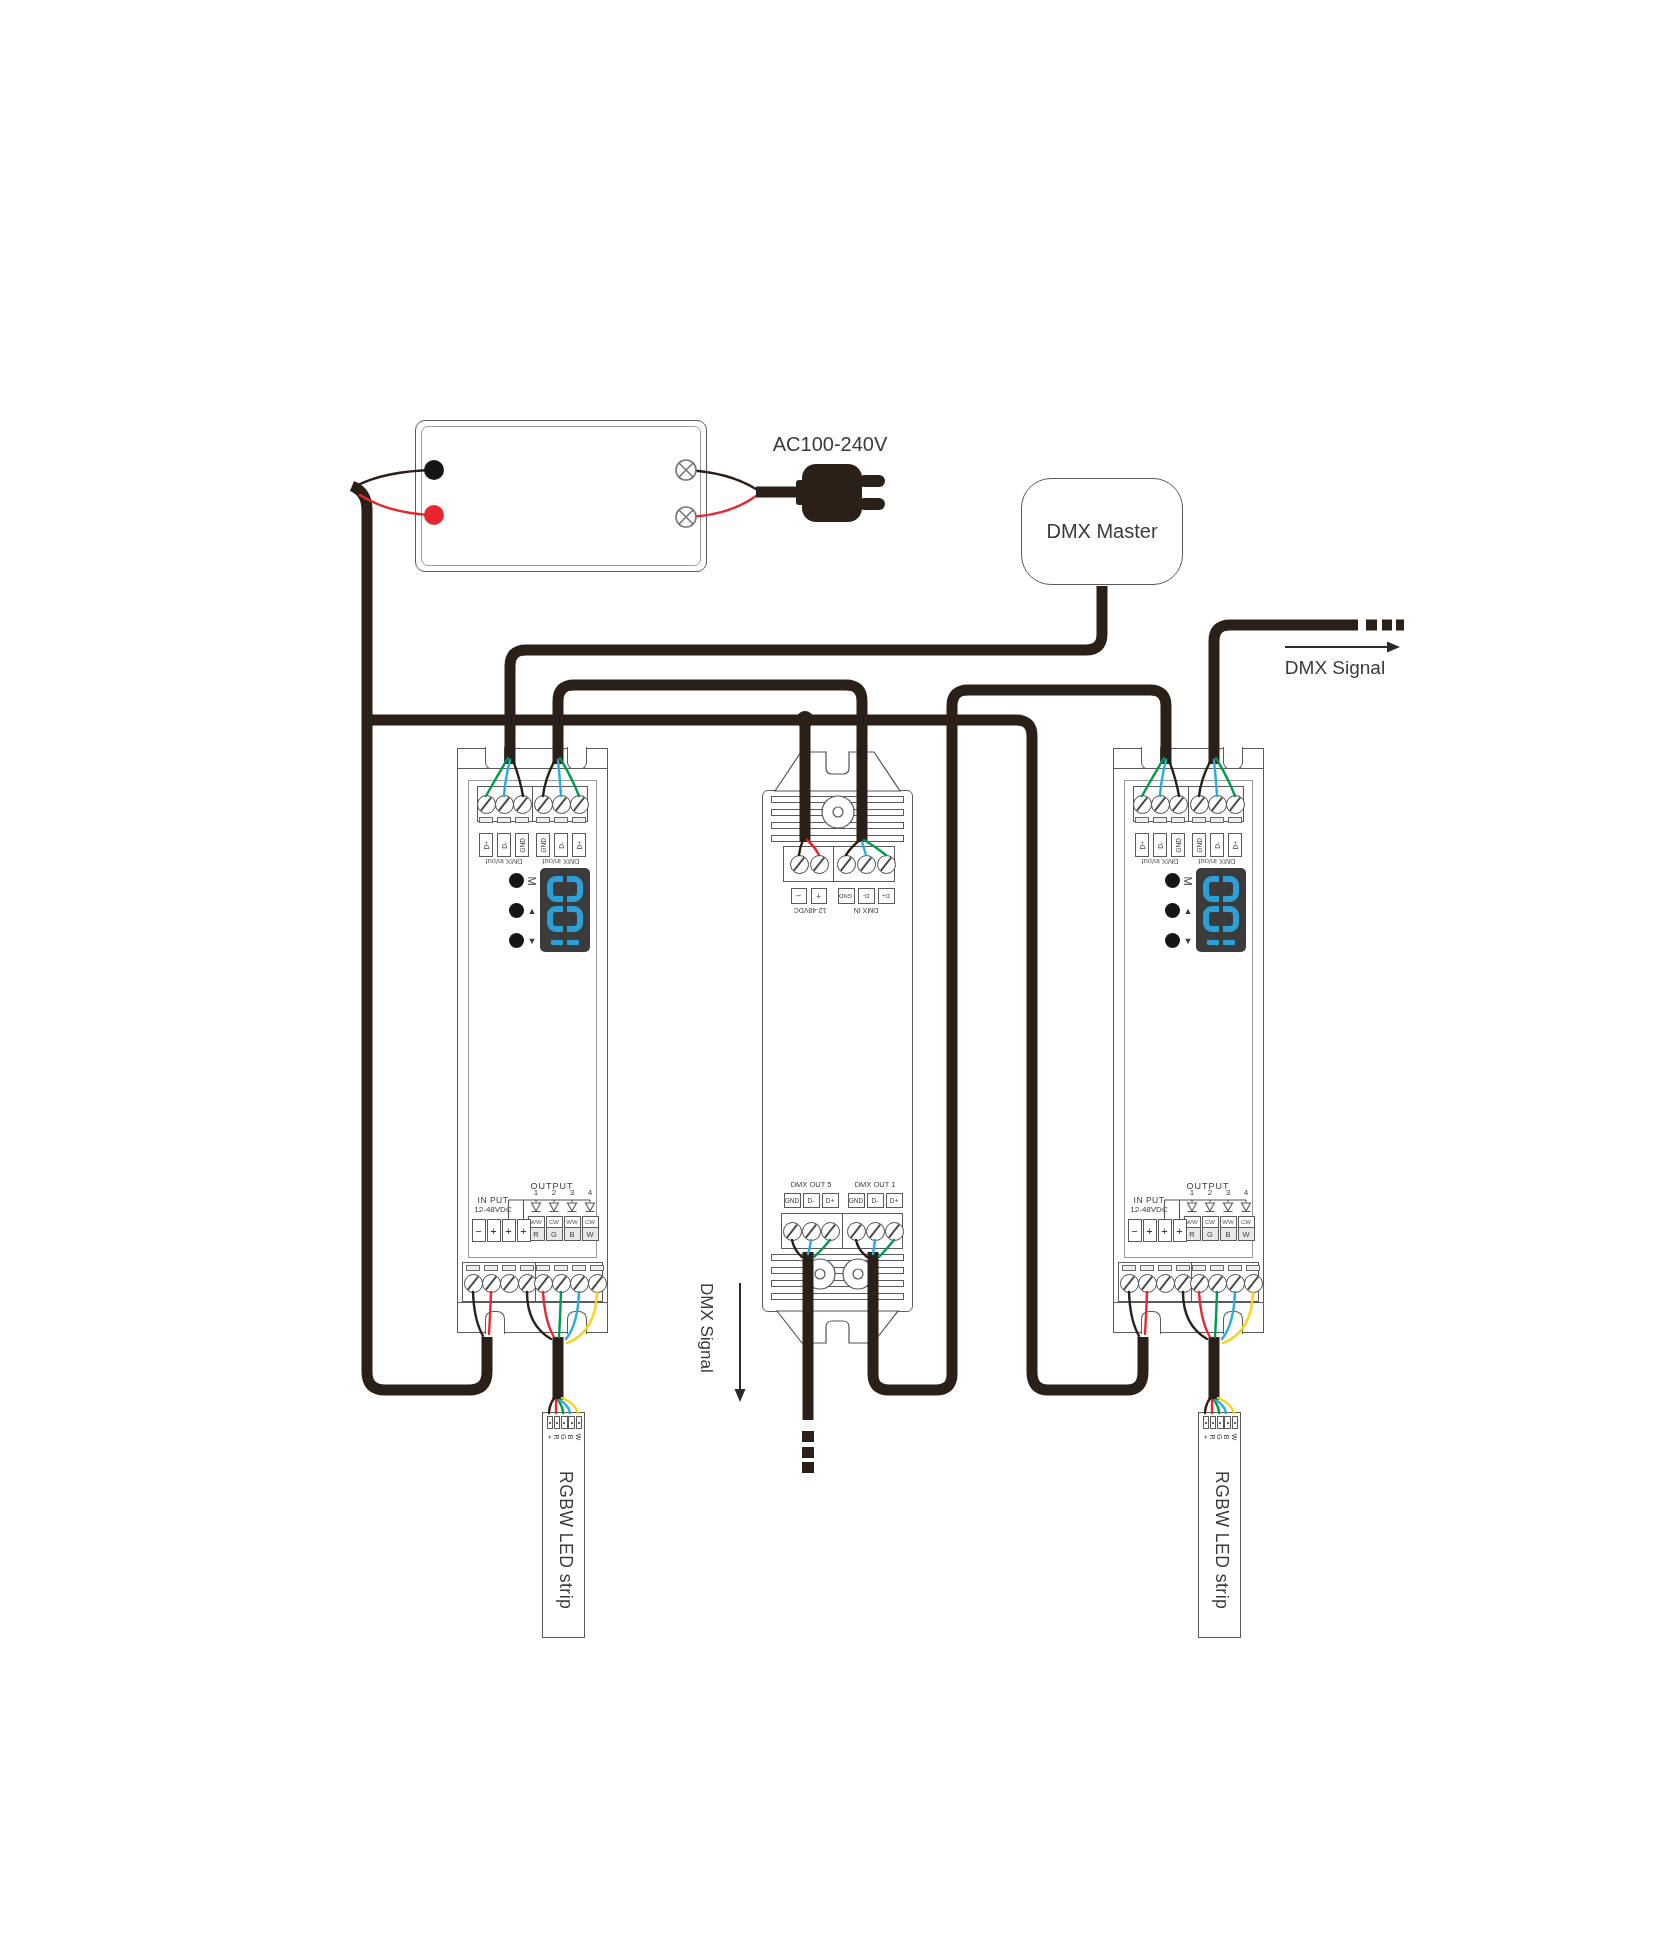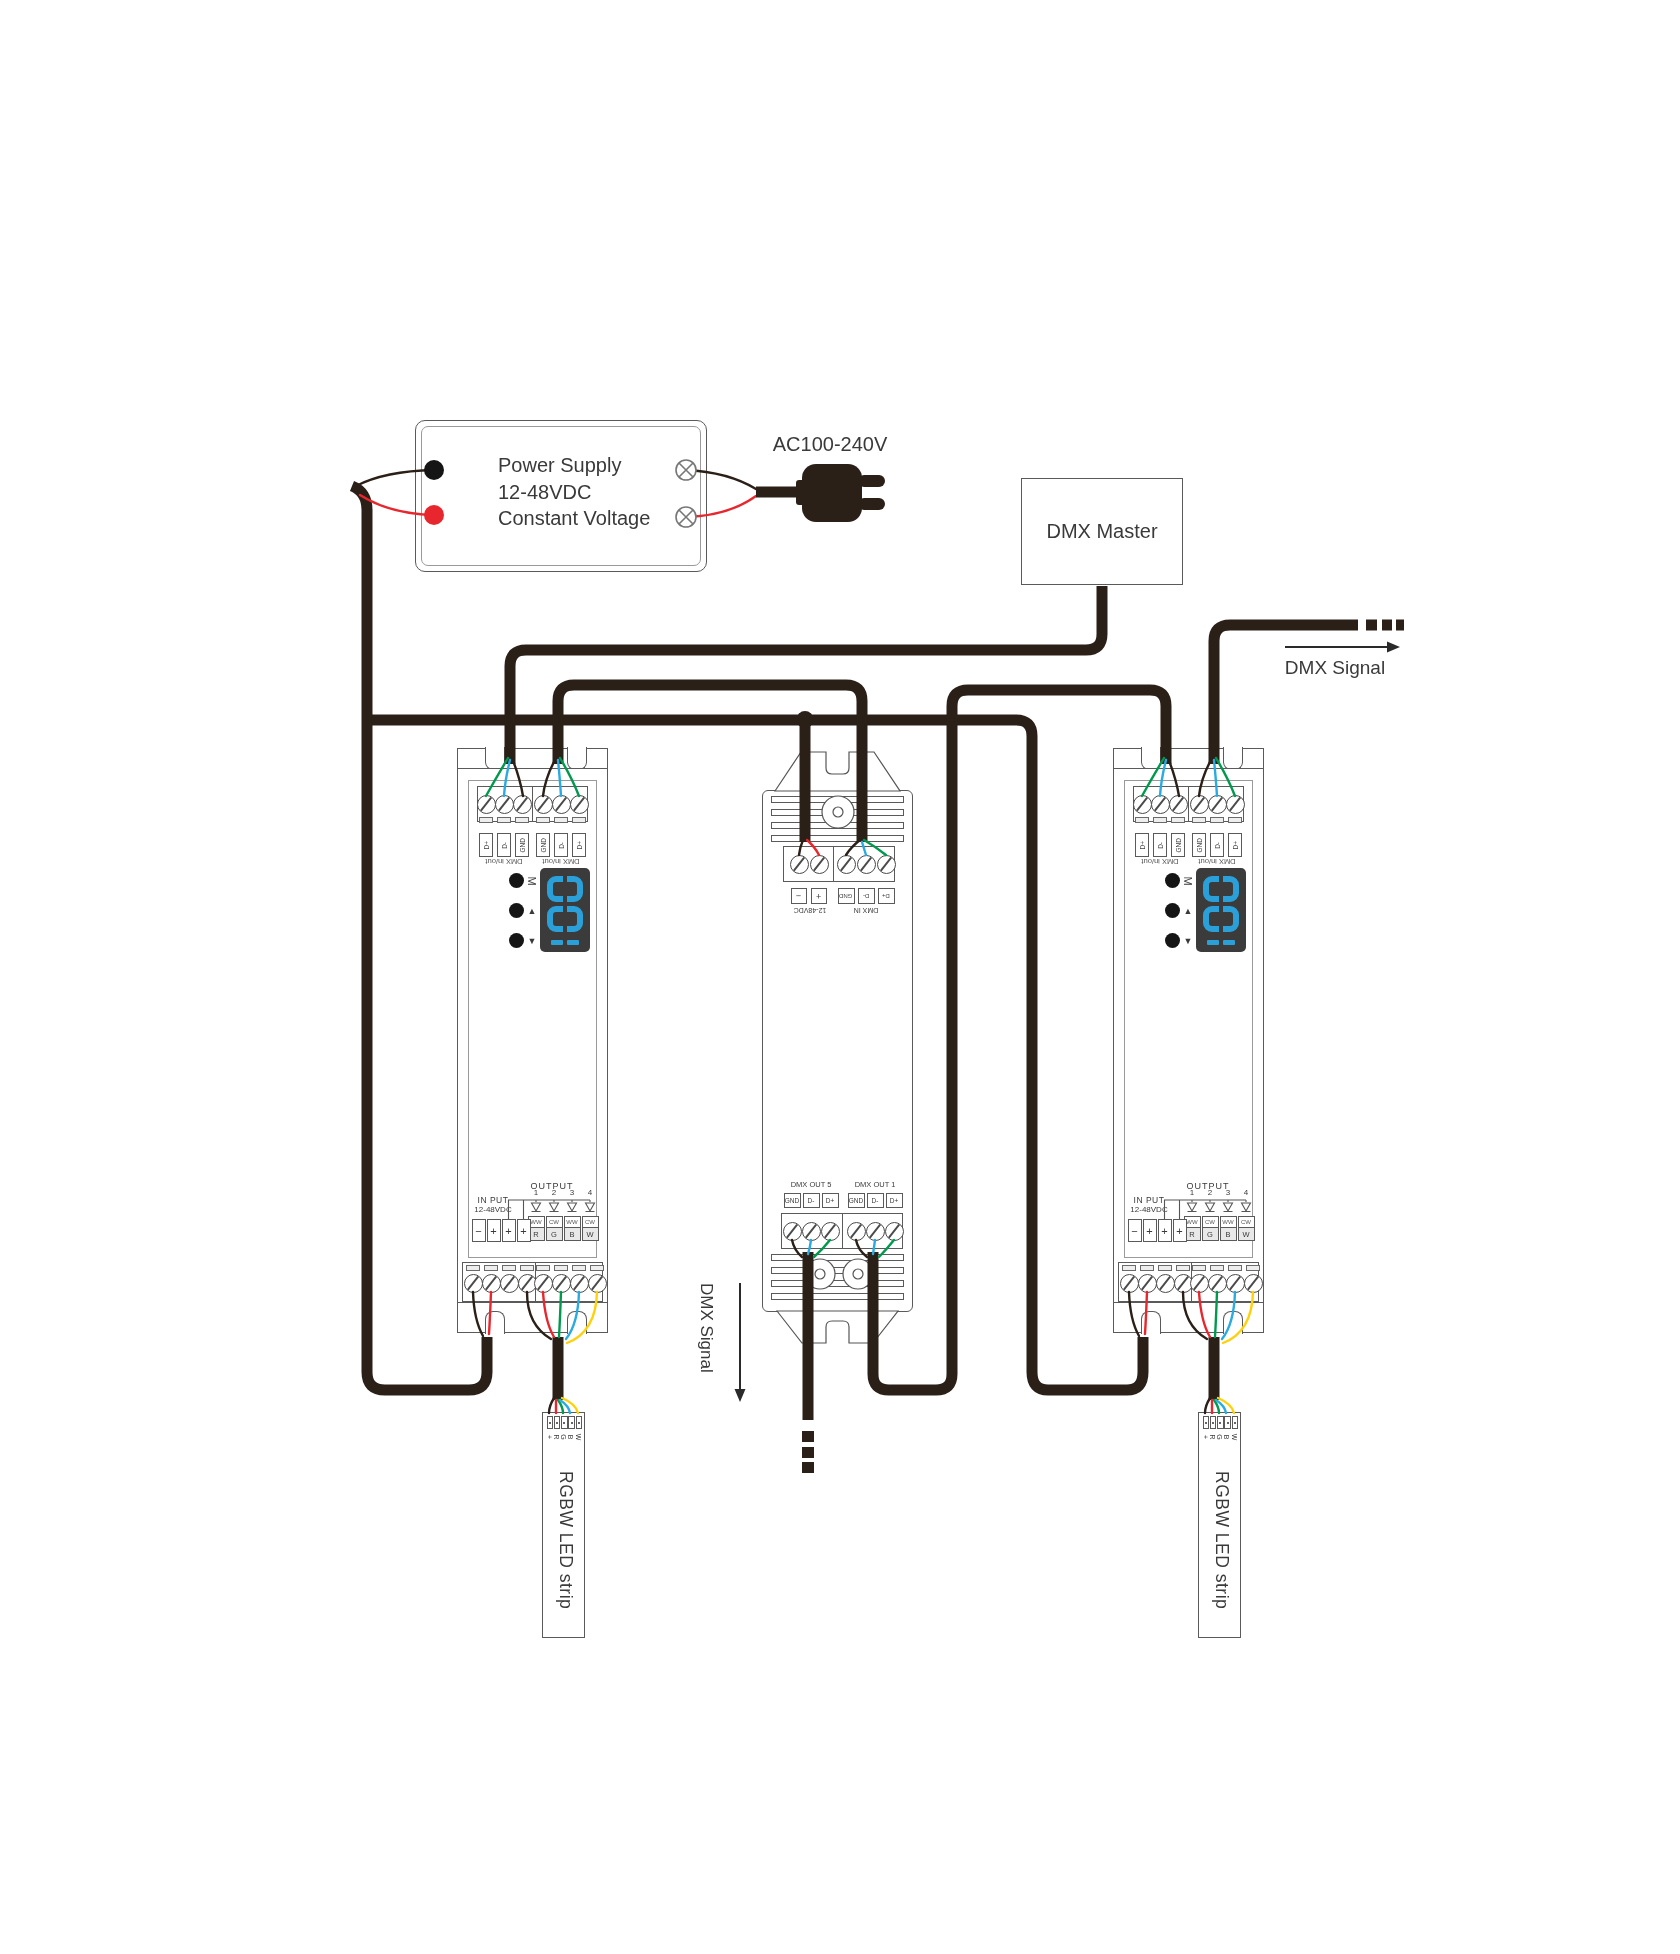--- a/index.html
+++ b/index.html
@@ -40,28 +40,23 @@
   .pin{position:absolute;border:1px solid #5a5a5a;background:#fff;}
   .pindot{position:absolute;width:2px;height:2px;background:#333;border-radius:50%;left:50%;top:50%;margin:-1px 0 0 -1px;}
 </style>
 </head>
 <body>
 
 <div id="canvas">
 
   <div class="box abs" style="left:415px;top:420px;width:292px;height:152px;border-radius:10px;"></div>
   <div class="box2 abs" style="left:421px;top:426px;width:280px;height:140px;border-radius:7px;"></div>
-  <div class="lbl" style="left:498px;top:452px;width:200px;font-size:20px;line-height:26.5px;">
-    <div>Power Supply</div>
-    <div>12-48VDC</div>
-    <div>Constant Voltage</div>
-  </div>
   <div class="lbl ctr" style="left:750px;top:433px;width:160px;height:22px;font-size:20px;">AC100-240V</div>
 
-  <div class="box abs ctr" style="left:1021px;top:478px;width:162px;height:107px;">
+  <div class="box abs ctr" style="left:1021px;top:478px;width:162px;height:107px;border-radius:30px;">
        <span style="font-size:20px;">DMX Master</span>
   </div>
 
   <div class="lbl ctr" style="left:1270px;top:657px;width:130px;height:22px;font-size:19px;">DMX Signal</div>
 
   <div class="lbl vtext" style="left:696px;top:1283px;height:130px;font-size:17px;">DMX Signal</div>
 
   <div class="abs" id="dev-left" style="left:457px;top:0;width:151px;height:1954px;">
       <div class="box" style="position: absolute; left: 0px; top: 748px; width: 151px; height: 45px;"></div>
       <div class="notchd" style="position: absolute; left: 28px; top: 747px; width: 20px; height: 23px;"></div>

